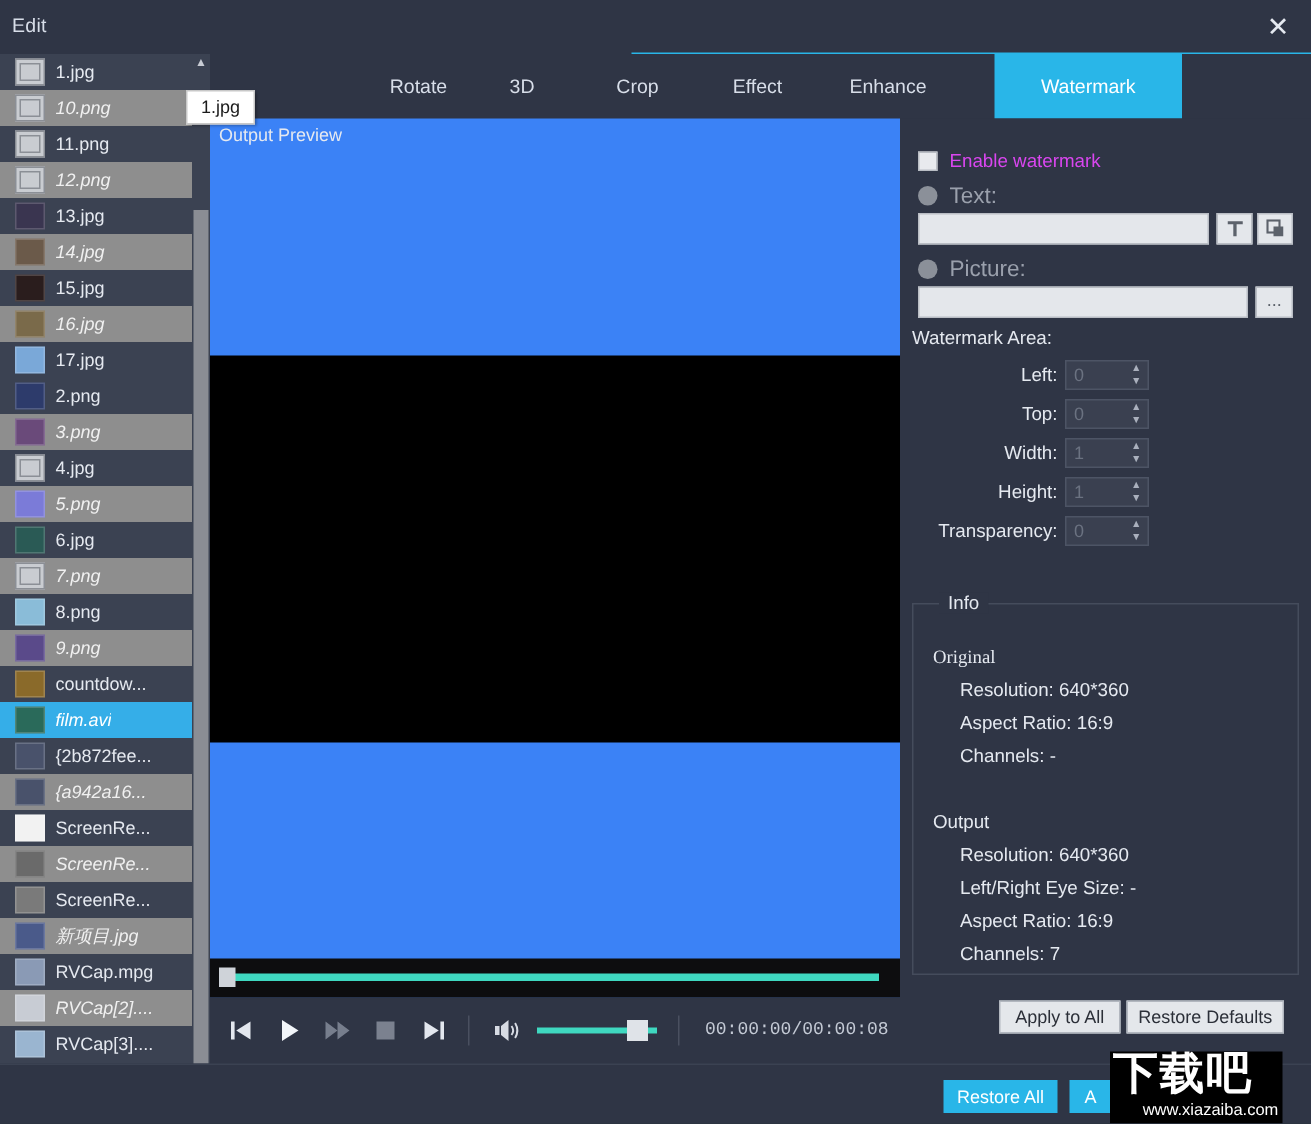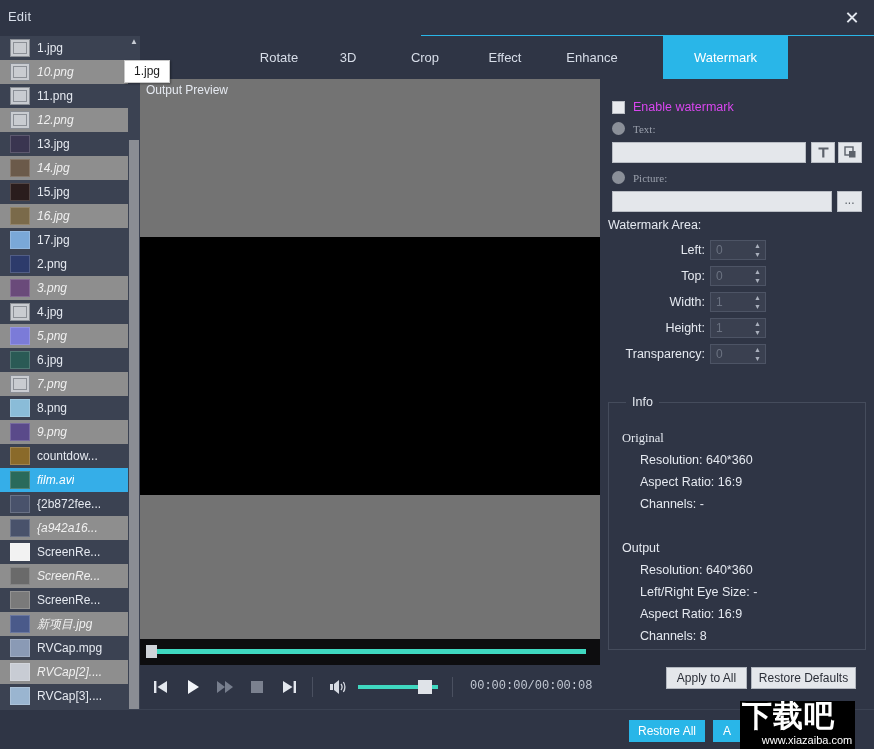--- a/index.html
+++ b/index.html
@@ -102,21 +102,21 @@
     position: absolute; top: 0; height: 43px;
     line-height: 43px; text-align: center;
     font-size: 13px; color: #d8dee9;
     cursor: pointer;
   }
   .tab.active { background: #29b6e8; color: #ffffff; }
 
   
   #preview-wrap {
     position: absolute; left: 140px; top: 79px; width: 460px; height: 586px;
-    background: #737373;
+    background: #3b82f6;
   }
   #preview-label {
     position: absolute; left: 6px; top: 4px;
     font-size: 12px; color: #e5e9f0;
   }
   #video-black {
     position: absolute; left: 0px; top: 158px; width: 460px; height: 258px;
     background: #000000;
   }
   #seek-strip {
@@ -170,21 +170,21 @@
     width: 13px; height: 13px; background: #e8eaee;
     border: 1px solid #b9bdc4; box-sizing: border-box; margin-right: 8px;
   }
   .chk-label { font-size: 12.5px; color: #d946ef; }
 
   .radio-row { position: absolute; left: 12px; display: flex; align-items: center; cursor: pointer; }
   .radio {
     width: 13px; height: 13px; border-radius: 50%;
     background: #8b9099; margin-right: 8px;
   }
-  .radio-label { font-size: 11px; color: #9aa0ac; font-family: Liberation Serif, serif; }
+  .radio-label { font-size: 15px; color: #9aa0ac; }
 
   .txtfield {
     position: absolute; background: #e4e7eb;
     border: 1px solid #b9bdc4; box-sizing: border-box;
     cursor: text;
   }
   .sqbtn {
     position: absolute; background: #e4e7eb; border: 1px solid #b9bdc4;
     box-sizing: border-box; cursor: pointer;
     display: flex; align-items: center; justify-content: center;
@@ -562,21 +562,21 @@
     <div id="info-title">Info</div>
     <div id="info-body">
         <div class="info-head" style="top: 352px; font-family: Liberation Serif, serif;">Original</div>
         <div class="info-line" style="top: 374px;">Resolution: 640*360</div>
         <div class="info-line" style="top: 396px;">Aspect Ratio: 16:9</div>
         <div class="info-line" style="top: 418px;">Channels: -</div>
         <div class="info-head" style="top: 462px;">Output</div>
         <div class="info-line" style="top: 484px;">Resolution: 640*360</div>
         <div class="info-line" style="top: 506px;">Left/Right Eye Size: -</div>
         <div class="info-line" style="top: 528px;">Aspect Ratio: 16:9</div>
-        <div class="info-line" style="top: 550px;">Channels: 8</div>
+        <div class="info-line" style="top: 550px;">Channels: 7</div>
       </div>
 
     <div class="panelbtn" style="left:66px; top:588px; width:81px;">Apply to All</div>
     <div class="panelbtn" style="left:151px; top:588px; width:105px;">Restore Defaults</div>
   </div>
 
   <div id="bottombar">
     <div class="bluebtn" style="left:629px; width:76px;">Restore All</div>
     <div class="bluebtn" style="left:713px; width:76px; text-align:left; padding-left:10px; box-sizing:border-box;">A</div>
   </div>

